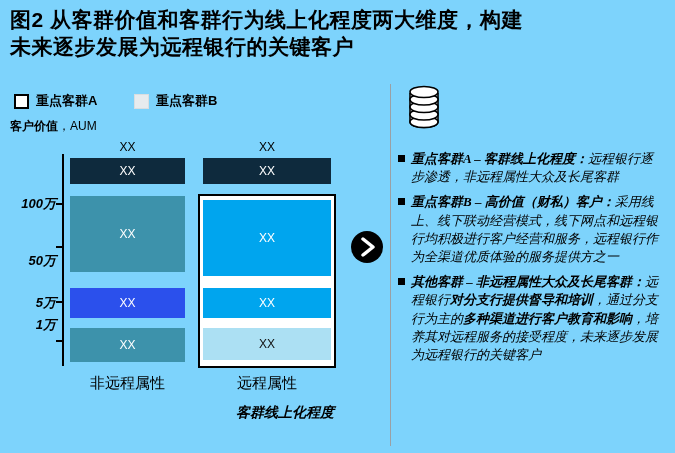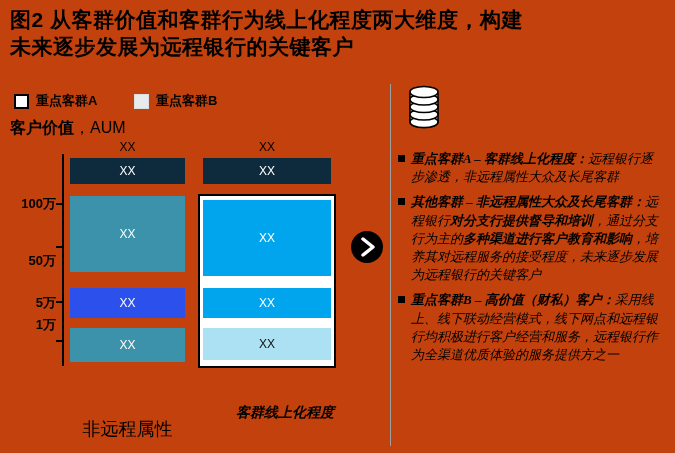--- a/index.html
+++ b/index.html
@@ -1,52 +1,52 @@
 <!DOCTYPE html>
 <html><head>
 <meta charset="utf-8">
 <style>
   html,body{margin:0;padding:0;background:#fff;}
-  .stage{position:relative;width:675px;height:453px;background:#c2410c;overflow:hidden;
+  .stage{position:relative;width:675px;height:453px;background:#7dd3fc;overflow:hidden;
          font-family:"Liberation Sans",sans-serif;color:#000;}
 
   
   .title{position:absolute;left:10px;top:6px;width:600px;font-size:21px;font-weight:bold;
          line-height:1.3;letter-spacing:.5px;}
 
   
   .legend{position:absolute;top:92px;display:flex;align-items:center;gap:7px;}
   .legend-a{left:14px;}
   .legend-b{left:134px;}
   .swatch{width:15px;height:15px;box-sizing:border-box;}
   .swatch-a{background:#ffffff;border:2px solid #000;}
   .swatch-b{background:#e7ebee;border:1px solid #d9dee1;}
   .legend-label{font-size:13px;font-weight:bold;}
 
   
-  .ytitle{position:absolute;left:10px;top:118px;font-size:16px;}
+  .ytitle{position:absolute;left:10px;top:118px;font-size:12px;}
   .ytitle .b{font-weight:bold;}
   .yaxis{position:absolute;left:62px;top:154px;width:2px;height:212px;background:#000;}
   .ytick-mark{position:absolute;left:56px;width:6px;height:2px;background:#000;}
-  .ytick{position:absolute;left:10px;width:46px;text-align:right;font-size:13px;font-weight:bold;}
+  .ytick{position:absolute;left:10px;width:46px;text-align:right;font-size:13px;font-weight:bold;font-style:italic;}
 
   
   .cell{position:absolute;display:flex;align-items:center;justify-content:center;
         font-size:12px;color:#fff;}
   .cell-dark-text{color:#111;}
   .c-navy{background:#0e2a3d;}
   .c-teal{background:#3d92ab;}
   .c-royal{background:#2b50ec;}
   .c-cyan{background:#00a5ee;}
   .c-light{background:#ace0f3;}
   .top-xx{position:absolute;text-align:center;font-size:12px;color:#000;}
   .hl-group{position:absolute;left:198px;top:194px;width:138px;height:174px;
             border:2px solid #000;background:#fff;box-sizing:border-box;}
 
-  .xlabel{position:absolute;top:374px;text-align:center;font-size:18px;margin-top:43px;}
+  .xlabel{position:absolute;top:374px;text-align:center;font-size:15px;}
   .xtitle{position:absolute;left:200px;top:404px;width:170px;text-align:center;
           font-size:14px;font-weight:bold;font-style:italic;}
 
   
   .arrow{position:absolute;left:350px;top:230px;width:34px;height:34px;}
   .divider{position:absolute;left:390px;top:84px;width:1px;height:362px;background:#9aa0a4;}
 
   
   .coins{position:absolute;left:406px;top:84px;width:36px;height:46px;}
   .bullets{position:absolute;left:398px;top:150px;width:262px;
@@ -97,20 +97,21 @@
   <div class="cell c-teal" style="left:70px;top:196px;width:115px;height:76px">XX</div>
   <div class="cell c-royal" style="left:70px;top:288px;width:115px;height:30px">XX</div>
   <div class="cell c-teal" style="left:70px;top:328px;width:115px;height:34px">XX</div>
 
   <div class="cell c-navy" style="left:203px;top:158px;width:128px;height:26px">XX</div>
   <div class="cell c-cyan" style="left:203px;top:200px;width:128px;height:76px">XX</div>
   <div class="cell c-cyan" style="left:203px;top:288px;width:128px;height:30px">XX</div>
   <div class="cell c-light cell-dark-text" style="left:203px;top:328px;width:128px;height:32px">XX</div>
 
   <div class="xlabel" style="left:70px;width:115px">非远程属性</div>
+  <div class="xlabel" style="left:203px;width:128px">远程属性</div>
   <div class="xtitle">客群线上化程度</div>
 
   <div class="arrow">
     <svg width="34" height="34" viewBox="0 0 34 34">
       <circle cx="17" cy="17" r="16" fill="#000"></circle>
       <path d="M13 9 L23 17 L13 25" fill="none" stroke="#fff" stroke-width="3.5" stroke-linecap="round" stroke-linejoin="round"></path>
     </svg>
   </div>
 
   <div class="divider"></div>
@@ -128,21 +129,21 @@
     </svg>
   </div>
 
   <div class="bullets">
     <div class="bullet">
       <span class="bmark"></span>
       <span class="seg-b">重点客群A – 客群线上化程度：</span><span>远程银行逐步渗透，非远程属性大众及长尾客群</span>
     </div>
     <div class="bullet">
       <span class="bmark"></span>
-      <span class="seg-b">其他客群 – 非远程属性大众及长尾客群：</span><span>远程银行</span><span class="seg-b">对分支行提供督导和培训</span><span>，通过分支行为主的</span><span class="seg-b">多种渠道进行客户教育和影响</span><span>，培养其对远程服务的接受程度，未来逐步发展为远程银行的关键客户</span>
+      <span class="seg-b">重点客群B – 高价值（财私）客户：</span><span>采用线上、线下联动经营模式，线下网点和远程银行均积极进行客户经营和服务，远程银行作为全渠道优质体验的服务提供方之一</span>
     </div>
     <div class="bullet">
       <span class="bmark"></span>
-      <span class="seg-b">重点客群B – 高价值（财私）客户：</span><span>采用线上、线下联动经营模式，线下网点和远程银行均积极进行客户经营和服务，远程银行作为全渠道优质体验的服务提供方之一</span>
+      <span class="seg-b">其他客群 – 非远程属性大众及长尾客群：</span><span>远程银行</span><span class="seg-b">对分支行提供督导和培训</span><span>，通过分支行为主的</span><span class="seg-b">多种渠道进行客户教育和影响</span><span>，培养其对远程服务的接受程度，未来逐步发展为远程银行的关键客户</span>
     </div>
   </div>
 
 </div>
 
 </body></html>

